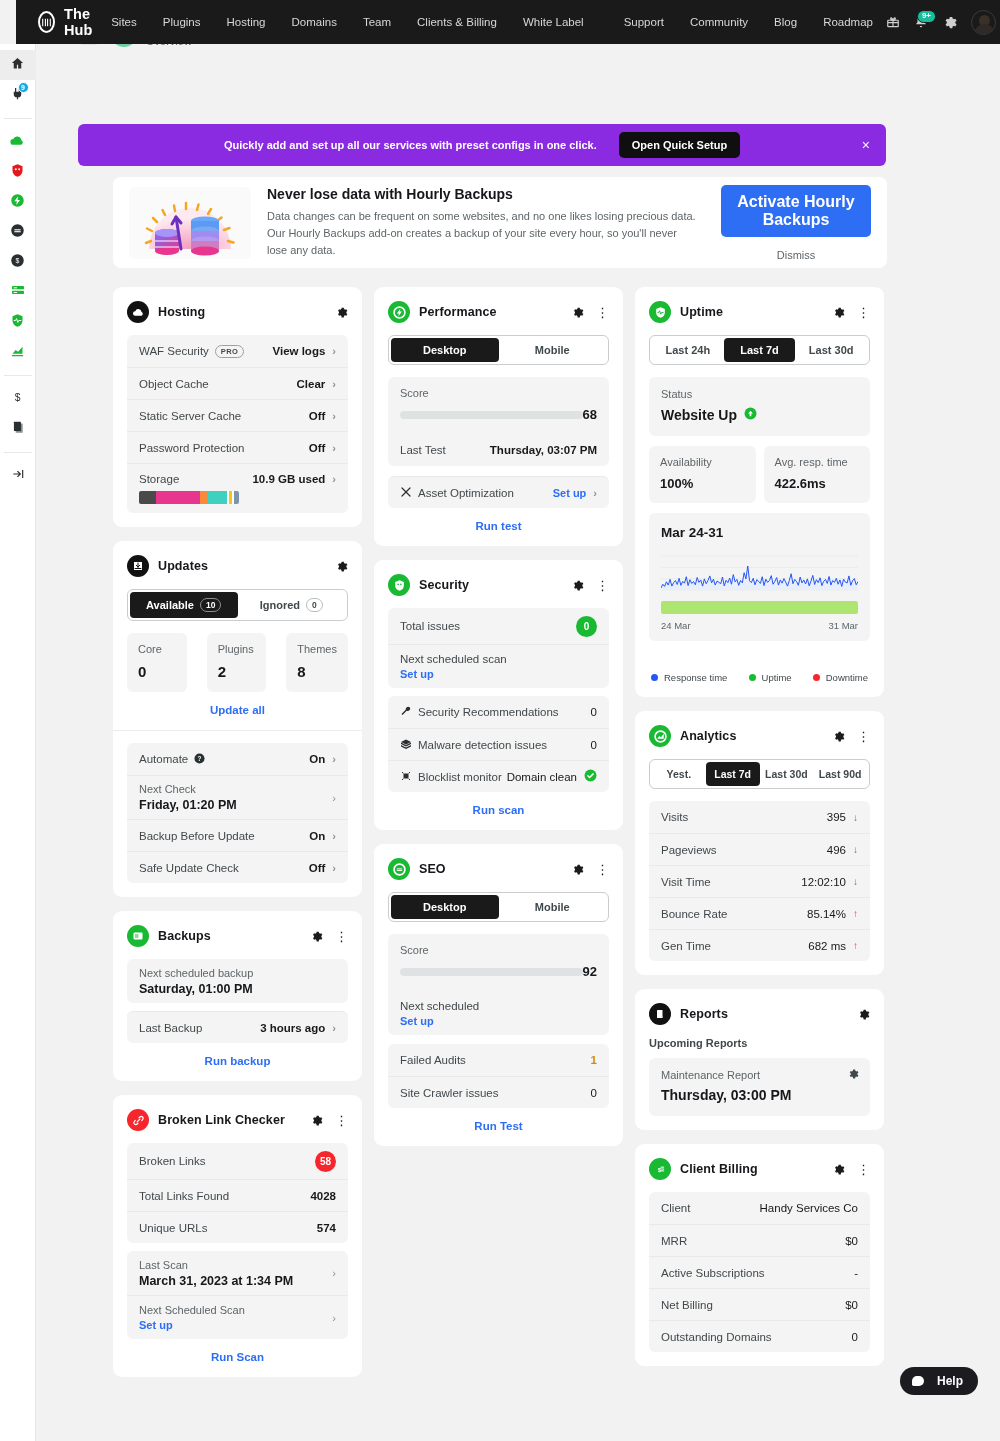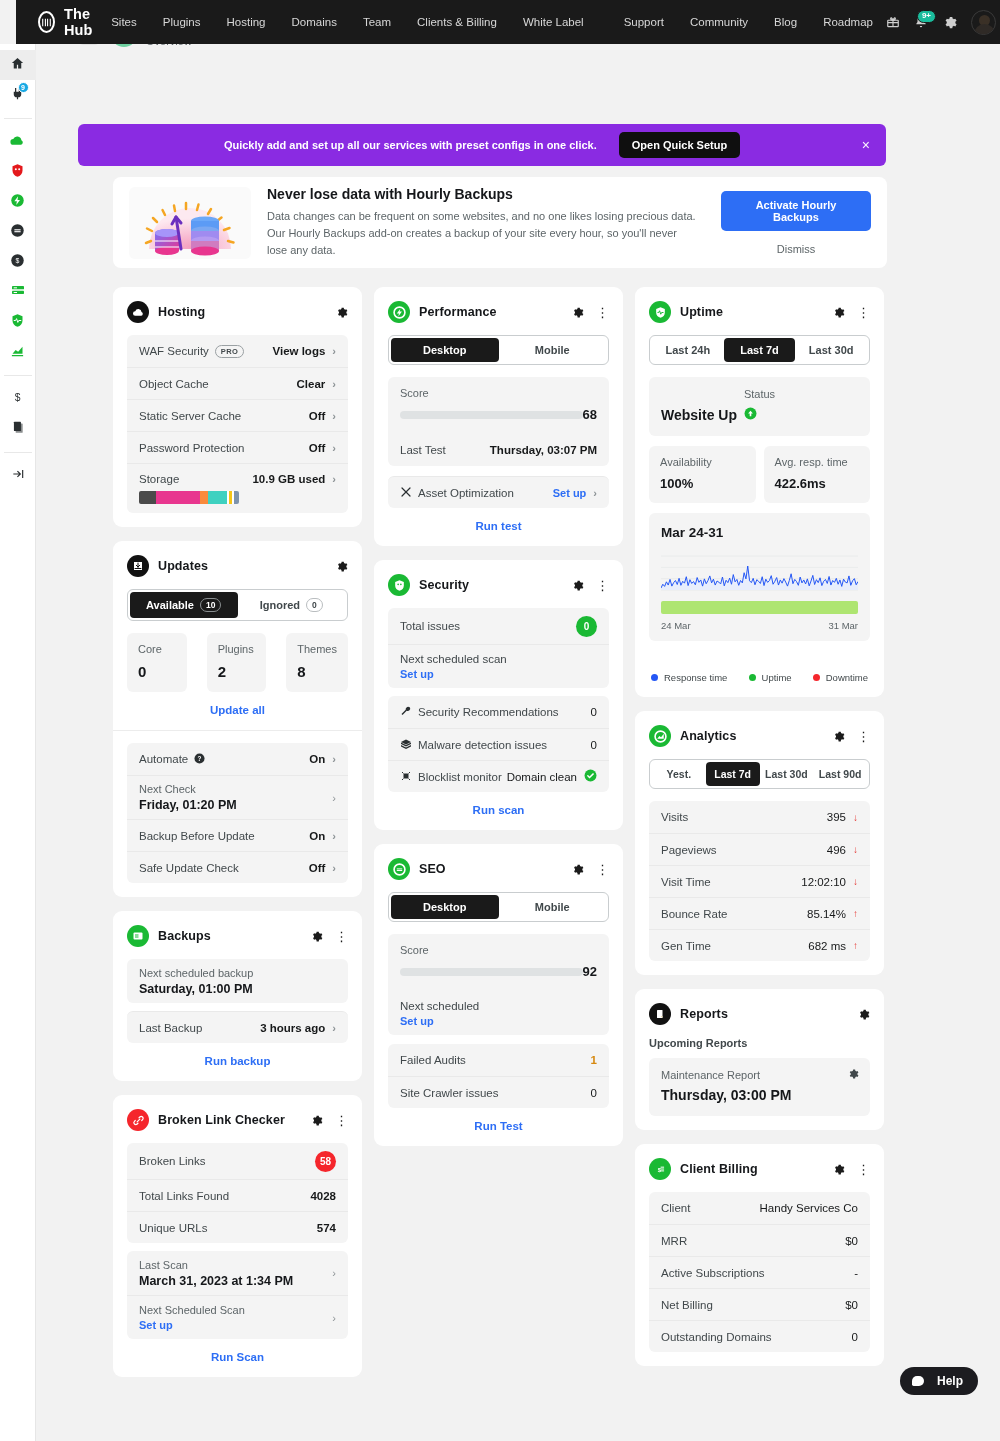--- a/index.html
+++ b/index.html
@@ -99,21 +99,21 @@
   }
   .promo-art {
     width: 122px; height: 72px; border-radius: 6px; background: #fafafa;
     position: relative; flex: none; overflow: hidden;
   }
   .promo-body { flex: 1; padding: 0 14px 0 16px; }
   .promo-title { font-size: 14px; font-weight: 700; color: #15171a; margin-bottom: 6px; }
   .promo-desc { font-size: 11px; color: #5d6568; line-height: 1.55; max-width: 430px; }
   .promo-actions { width: 150px; text-align: center; }
   .promo-btn {
-    background: #2D6EF5; color: #fff; border-radius: 5px; font-size: 11px; font-weight: 700;
+    background: #2D6EF5; color: #fff; border-radius: 5px; font-size: 16px; font-weight: 700;
     padding: 8px 11px; cursor: pointer;
   }
   .promo-dismiss { font-size: 11px; color: #5d6568; margin-top: 12px; cursor: pointer; }
 
   
   .grid { position: absolute; left: 113px; top: 287px; width: 774px; display: flex; gap: 12px; }
   .col { display: flex; flex-direction: column; gap: 14px; }
   .col1 { width: 249px; }
   .col2 { width: 249px; }
   .col3 { width: 249px; }
@@ -179,21 +179,21 @@
   
   .tiles { display: flex; gap: 20px; }
   .tile { flex: 1; background: #f4f4f4; border-radius: 6px; padding: 10px 11px 12px; }
   .tile .t { font-size: 11px; color: #5d6568; margin-bottom: 8px; }
   .tile .v { font-size: 15px; font-weight: 700; color: #15171a; }
 
   .divider { height: 1px; background: #ececec; margin: 14px -14px 12px; }
 
   
   .statusbox { background: #f4f4f4; border-radius: 6px; padding: 11px 12px 13px; }
-  .statusbox .t { font-size: 11px; color: #5d6568; margin-bottom: 7px; text-align: center; }
+  .statusbox .t { font-size: 11px; color: #5d6568; margin-bottom: 7px; }
   .statusbox .v { font-size: 14px; font-weight: 700; color: #15171a; display:flex; align-items:center; gap:7px;}
   .two { display: flex; gap: 8px; margin-top: 10px; }
   .chartbox { background: #f4f4f4; border-radius: 6px; padding: 12px 12px 10px; margin-top: 10px; }
   .chart-title { font-size: 13.5px; font-weight: 700; color: #15171a; margin-bottom: 12px; }
   .chart-plot { position: relative; height: 44px; }
   .uptime-bar { height: 13px; background: #AEE571; border-radius: 2px; margin-top: 5px; }
   .chart-axis { display: flex; justify-content: space-between; font-size: 9.5px; color: #5d6568; margin-top: 6px; }
   .legend { display: flex; justify-content: space-between; margin-top: 31px; padding: 0 2px; }
   .legend .li { display: flex; align-items: center; gap: 6px; font-size: 9.5px; color: #41484b; }
   .dot { width: 7px; height: 7px; border-radius: 50%; }

